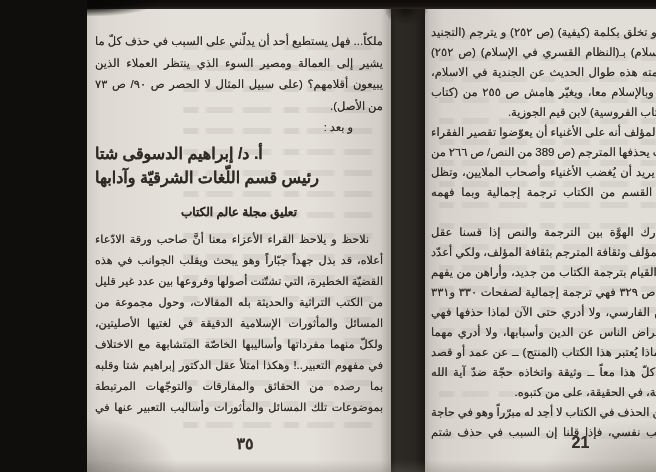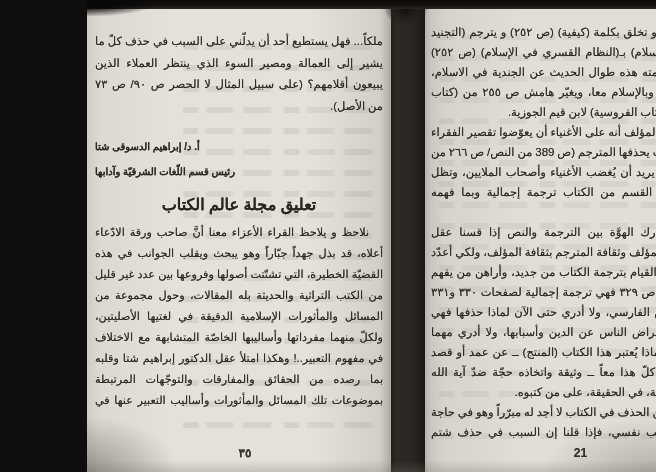--- a/index.html
+++ b/index.html
@@ -71,49 +71,50 @@
   .col { position:absolute; z-index:5; color:#2e2a24; text-shadow:0 0 .6px rgba(50,44,38,.7); }
   .col-left  { left:8px;   top:31px; width:288px; max-height:414px; overflow:hidden; }
   .col-right { left:344px; top:22px; width:300px; max-height:420px; overflow:hidden; }
   .para {
     font-size:11.5px; line-height:21.5px; text-align:justify; text-justify:inter-word;
     word-spacing:-.3px;
   }
   .col-right .para { line-height:20px; }
   .indent { text-indent:14px; }
   .wa-baad { text-indent:30px; }
-  .signature { margin-top:18px; font-weight:bold; font-size:10px; line-height:24.5px; text-align:left; }
+  .signature { margin-top:3px; font-weight:bold; font-size:16px; line-height:24.5px; text-align:left; }
   .heading {
-    margin-top:9px; font-weight:bold; font-size:16px; line-height:24px; text-align:center;
+    margin-top:9px; font-weight:bold; font-size:12px; line-height:24px; text-align:center;
     color:#2a261f;
   }
   .comment { margin-top:5px; font-size:11.2px; line-height:21px; max-height:189px; overflow:hidden; }
   .pagenum {
-    position:absolute; z-index:5; top:446px; width:304px; text-align:center;
-    font-size:12px; font-weight:bold; color:#35302a; text-shadow:0 0 .6px rgba(50,44,38,.6);
+    position:absolute; z-index:5; top:434px; width:304px; text-align:center;
+    font-size:16px; font-weight:bold; color:#35302a; text-shadow:0 0 .6px rgba(50,44,38,.6);
   }
   .pagenum-left { left:6px; }
   .pagenum-right { left:340px; width:307px; }
 </style>
 </head>
 <body>
 
 <div class="scan">
 
   <div class="page page-left"></div>
   <div class="page page-right"></div>
 
   <div class="ghost ghost-left"></div>
   <div class="ghost ghost-right"></div>
 
   <div class="gutter"></div>
   <div class="gutter-wedge"></div>
 
   <div class="col col-left">
     <p class="para">ملكاً... فهل يستطيع أحد أن يدلّني على السبب في حذف كلّ ما يشير إلى العمالة ومصير السوء الذي ينتظر العملاء الذين يبيعون أقلامهم؟ (على سبيل المثال لا الحصر ص ٩٠/ ص ٧٣ من الأصل).</p>
+    <p class="para wa-baad">و بعد :</p>
     <div class="signature">
       <div>أ. د/ إبراهيم الدسوقى شتا</div>
       <div>رئيس قسم اللّغات الشرقيّة وآدابها</div>
     </div>
     <div class="heading">تعليق مجلة عالم الكتاب</div>
     <p class="para indent comment">نلاحظ و يلاحظ القراء الأعزاء معنا أنَّ صاحب ورقة الادّعاء أعلاه، قد بذل جهداً جبّاراً وهو يبحث ويقلب الجوانب في هذه القضيّة الخطيرة، التي تشتّتت أصولها وفروعها بين عدد غير قليل من الكتب التراثية والحديثة بله المقالات، وحول مجموعة من المسائل والمأثورات الإسلامية الدقيقة في لغتيها الأصليتين، ولكلّ منهما مفرداتها وأساليبها الخاصّة المتشابهة مع الاختلاف في مفهوم التعبير..! وهكذا امتلأ عقل الدكتور إبراهيم شتا وقلبه بما رصده من الحقائق والمفارقات والتوجّهات المرتبطة بموضوعات تلك المسائل والمأثورات وأساليب التعبير عنها في اللغتين، حتى إنه ترك للمحتويات في</p>
   </div>
 
   <div class="col col-right">
     <p class="para">ومعناها اختلاق أو تخلق بكلمة (كيفية) (ص ٢٥٢) و يترجم (التجنيد الاجباري في الاسلام) بـ(النظام القسري في الإسلام) (ص ٢٥٢) ويظل على ترجمته هذه طوال الحديث عن الجندية في الاسلام، مما يخلّ بالنصّ وبالإسلام معا، ويغيّر هامش ص ٢٥٥ من (كتاب الوسائل) إلى (كتاب الفروسية) لابن قيم الجوزية.</p>

